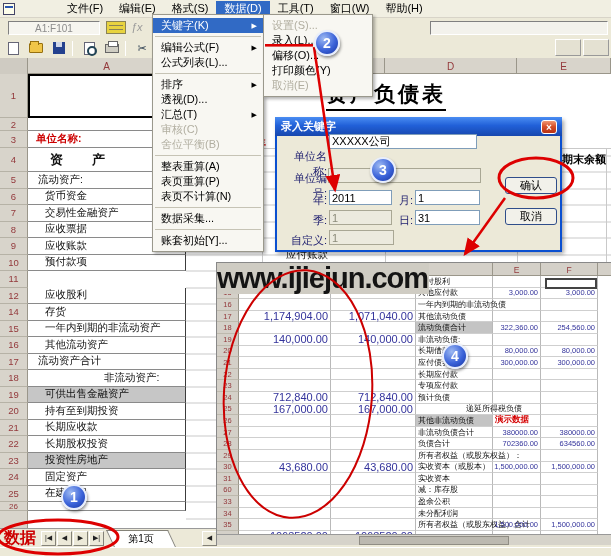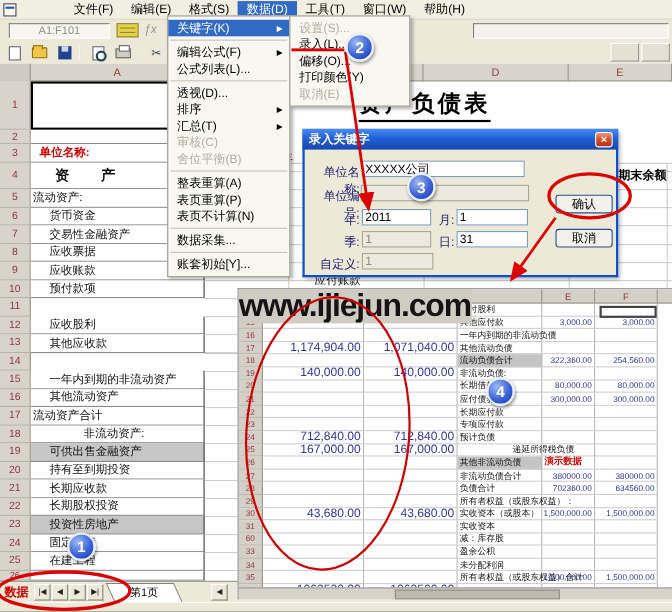--- a/index.html
+++ b/index.html
@@ -41,23 +41,23 @@
   .hcell{position:absolute;top:0;height:16px;font-size:10px;color:#93383b;display:flex;align-items:center;justify-content:center;border-right:1px solid #9a968a;}
   .gutcolbg{position:absolute;left:0;top:16px;width:28px;height:454px;background:#d8d4cb;border-right:1px solid #9a968a;}
   .gridlayer{position:absolute;left:186px;top:90px;width:425px;height:380px;border-top:1px solid #c9c9c9;
      background-image:repeating-linear-gradient(to bottom,transparent 0,transparent 15.5px,#c9c9c9 15.5px,#c9c9c9 16.5px);background-position:0 7.5px;}
   .vline{position:absolute;top:0;width:1px;height:100%;background:#c9c9c9;}
   .lefttable{position:absolute;left:0;top:16px;width:186px;}
   .srow{display:flex;}
   .gut{width:28px;background:#d8d4cb;border-right:1px solid #9a968a;border-bottom:1px solid #b6b2a6;color:#93383b;font-size:9.5px;display:flex;align-items:center;justify-content:center;}
   .cell{flex:1;border-right:1px solid #3c3c3c;border-bottom:1px solid #8a8a8a;font-size:10.5px;color:#111;display:flex;align-items:center;white-space:pre;overflow:hidden;background:#fff;}
   .rrow{height:16.5px;}
-  .srow.l0 .cell{padding-left:2px;}
+  .srow.l0 .cell{padding-left:10px;}
   .srow.l1 .cell{padding-left:17px;}
-  .srow.l2 .cell{padding-left:48px;}
+  .srow.l2 .cell{padding-left:76px;}
   .srow.gray .cell{background:#c6c6c6;}
   .r1 .cell{border:2px solid #000;border-bottom-width:2px;}
   .r3 .cell{color:#cc0000;font-weight:bold;padding-left:8px;}
   .r4 .cell{font-weight:bold;font-size:13px;padding-left:22px;}
   .sheet-title{position:absolute;left:326px;top:22px;font-size:21px;font-weight:bold;letter-spacing:3px;color:#000;border-bottom:2px solid #000;padding-bottom:1px;z-index:2;}
   .yearred{position:absolute;left:255px;top:78px;color:#cc0000;font-weight:bold;font-size:11px;z-index:2;}
   .payable{position:absolute;left:272px;top:190px;width:70px;text-align:center;font-size:10.5px;color:#111;z-index:2;}
   .endbal{position:absolute;left:562px;top:94px;width:49px;overflow:hidden;font-weight:bold;font-size:11px;white-space:nowrap;z-index:2;}
   
   .oversheet{position:absolute;left:216px;top:262px;width:395px;height:283px;background:#fff;border-left:1px solid #888;border-top:1px solid #888;z-index:5;overflow:hidden;}
@@ -74,21 +74,21 @@
   .orow.gray .od{background:#c4c4c4;}
   .orow.indent .od{padding-left:50px;}
   .rednote{position:absolute;left:2px;color:#d40000;font-weight:bold;font-size:8.5px;white-space:nowrap;}
   .watermark{position:absolute;left:0;top:-1px;width:212px;height:32px;background:#cfccc3;z-index:6;display:flex;align-items:center;}
   .watermark span{font-size:29px;font-weight:bold;color:#141414;letter-spacing:-1px;}
   .selcell{position:absolute;left:328px;top:15px;width:52px;height:11px;background:#fff;border:2px solid #444;z-index:7;}
   .oscroll{position:absolute;left:0;top:271px;width:395px;height:12px;background:#d6d3ca;border-top:1px solid #999;z-index:8;}
   .othumb{position:absolute;left:142px;top:1px;width:150px;height:9px;background:#bcb9b0;border:1px solid #908d84;}
   
   .tabbar{position:absolute;left:0;top:528px;width:611px;height:19px;background:#ece9d8;border-top:1px solid #999;display:flex;align-items:center;z-index:3;}
-  .datalabel{color:#cc0000;font-weight:bold;font-size:11px;margin:0 4px 0 4px;}
+  .datalabel{color:#cc0000;font-weight:bold;font-size:16px;margin:0 4px 0 4px;}
   .navbtn{width:15px;height:15px;background:#ece9d8;border:1px solid #fff;border-right-color:#848278;border-bottom-color:#848278;font-size:7px;display:flex;align-items:center;justify-content:center;color:#222;margin-left:1px;}
   .sheettab{margin-left:6px;width:62px;height:17px;background:#fff;border:1px solid #848278;border-bottom:none;transform:skewX(25deg);display:flex;align-items:center;justify-content:center;}
   .sheettab span{transform:skewX(-25deg);font-size:10px;}
   .tscroll{margin-left:30px;}
   .bottomstrip{position:absolute;left:0;top:547px;width:611px;height:9px;background:#ece9d8;border-top:1px solid #fff;}
   
   .menupanel{position:absolute;left:152px;top:14px;width:112px;background:#f8f7f2;border:1px solid #9a988c;box-shadow:2px 2px 3px rgba(0,0,0,.3);z-index:20;padding:3px 0;}
   .mprow{height:15px;display:flex;align-items:center;padding:0 6px 0 8px;font-size:11px;color:#000;}
   .mprow .arr{margin-left:auto;font-size:7px;}
   .mprow.highlight{background:#316ac5;color:#fff;}
@@ -248,27 +248,24 @@
 
           <div class="srow rrow l1">
             <div class="gut">11</div>
           </div>
 
           <div class="srow rrow l1">
             <div class="gut">12</div>
             <div class="cell">应收股利</div>
           </div>
 
-          <div class="srow rrow l1">
-            <div class="gut">13</div>
-            <div class="cell">其他应收款</div>
-          </div>
 
           <div class="srow rrow l1">
             <div class="gut">14</div>
+            <div class="cell">存货</div>
           </div>
 
           <div class="srow rrow l1">
             <div class="gut">15</div>
             <div class="cell">一年内到期的非流动资产</div>
           </div>
 
           <div class="srow rrow l1">
             <div class="gut">16</div>
             <div class="cell">其他流动资产</div>
@@ -666,27 +663,27 @@
         <span>公式列表(L)...</span>
         <span class="arr"></span>
       </div>
 
       <div class="mprow sep">
         <span></span>
         <span class="arr"></span>
       </div>
 
       <div class="mprow">
-        <span>透视(D)...</span>
-        <span class="arr"></span>
-      </div>
-
-      <div class="mprow">
         <span>排序</span>
         <span class="arr">▶</span>
+      </div>
+
+      <div class="mprow">
+        <span>透视(D)...</span>
+        <span class="arr"></span>
       </div>
 
       <div class="mprow">
         <span>汇总(T)</span>
         <span class="arr">▶</span>
       </div>
 
       <div class="mprow disabled">
         <span>审核(C)</span>
         <span class="arr"></span>
@@ -760,21 +757,21 @@
         <span>取消(E)</span>
       </div>
     </div>
 
   <div class="dialog">
     <div class="dtitle">
         <span>录入关键字</span>
       </div>
     <div class="dclose">×</div>
     <div class="dlab" style="left:4px;top:31px;width:46px;">单位名称:</div>
-    <input class="din" style="left: 52px; top: 28px; width: 148px;" readonly="" value="XXXXX公司">
+    <input class="din" style="left: 52px; top: 16px; width: 148px;" readonly="" value="XXXXX公司">
     <div class="dlab" style="left:4px;top:53px;width:46px;">单位编号:</div>
     <input class="din dis" style="left: 51px; top: 50px; width: 153px;" readonly="" value="">
     <div class="dlab" style="left:4px;top:75px;width:46px;">年:</div>
     <input class="din" style="left: 52px; top: 72px; width: 63px;" readonly="" value="2011">
     <div class="dlab" style="left:118px;top:75px;width:18px;">月:</div>
     <input class="din" style="left: 138px; top: 72px; width: 65px;" readonly="" value="1">
     <div class="dlab" style="left:4px;top:95px;width:46px;">季:</div>
     <input class="din dis" style="left: 52px; top: 92px; width: 63px;" readonly="" value="1">
     <div class="dlab" style="left:118px;top:95px;width:18px;">日:</div>
     <input class="din" style="left: 138px; top: 92px; width: 65px;" readonly="" value="31">

